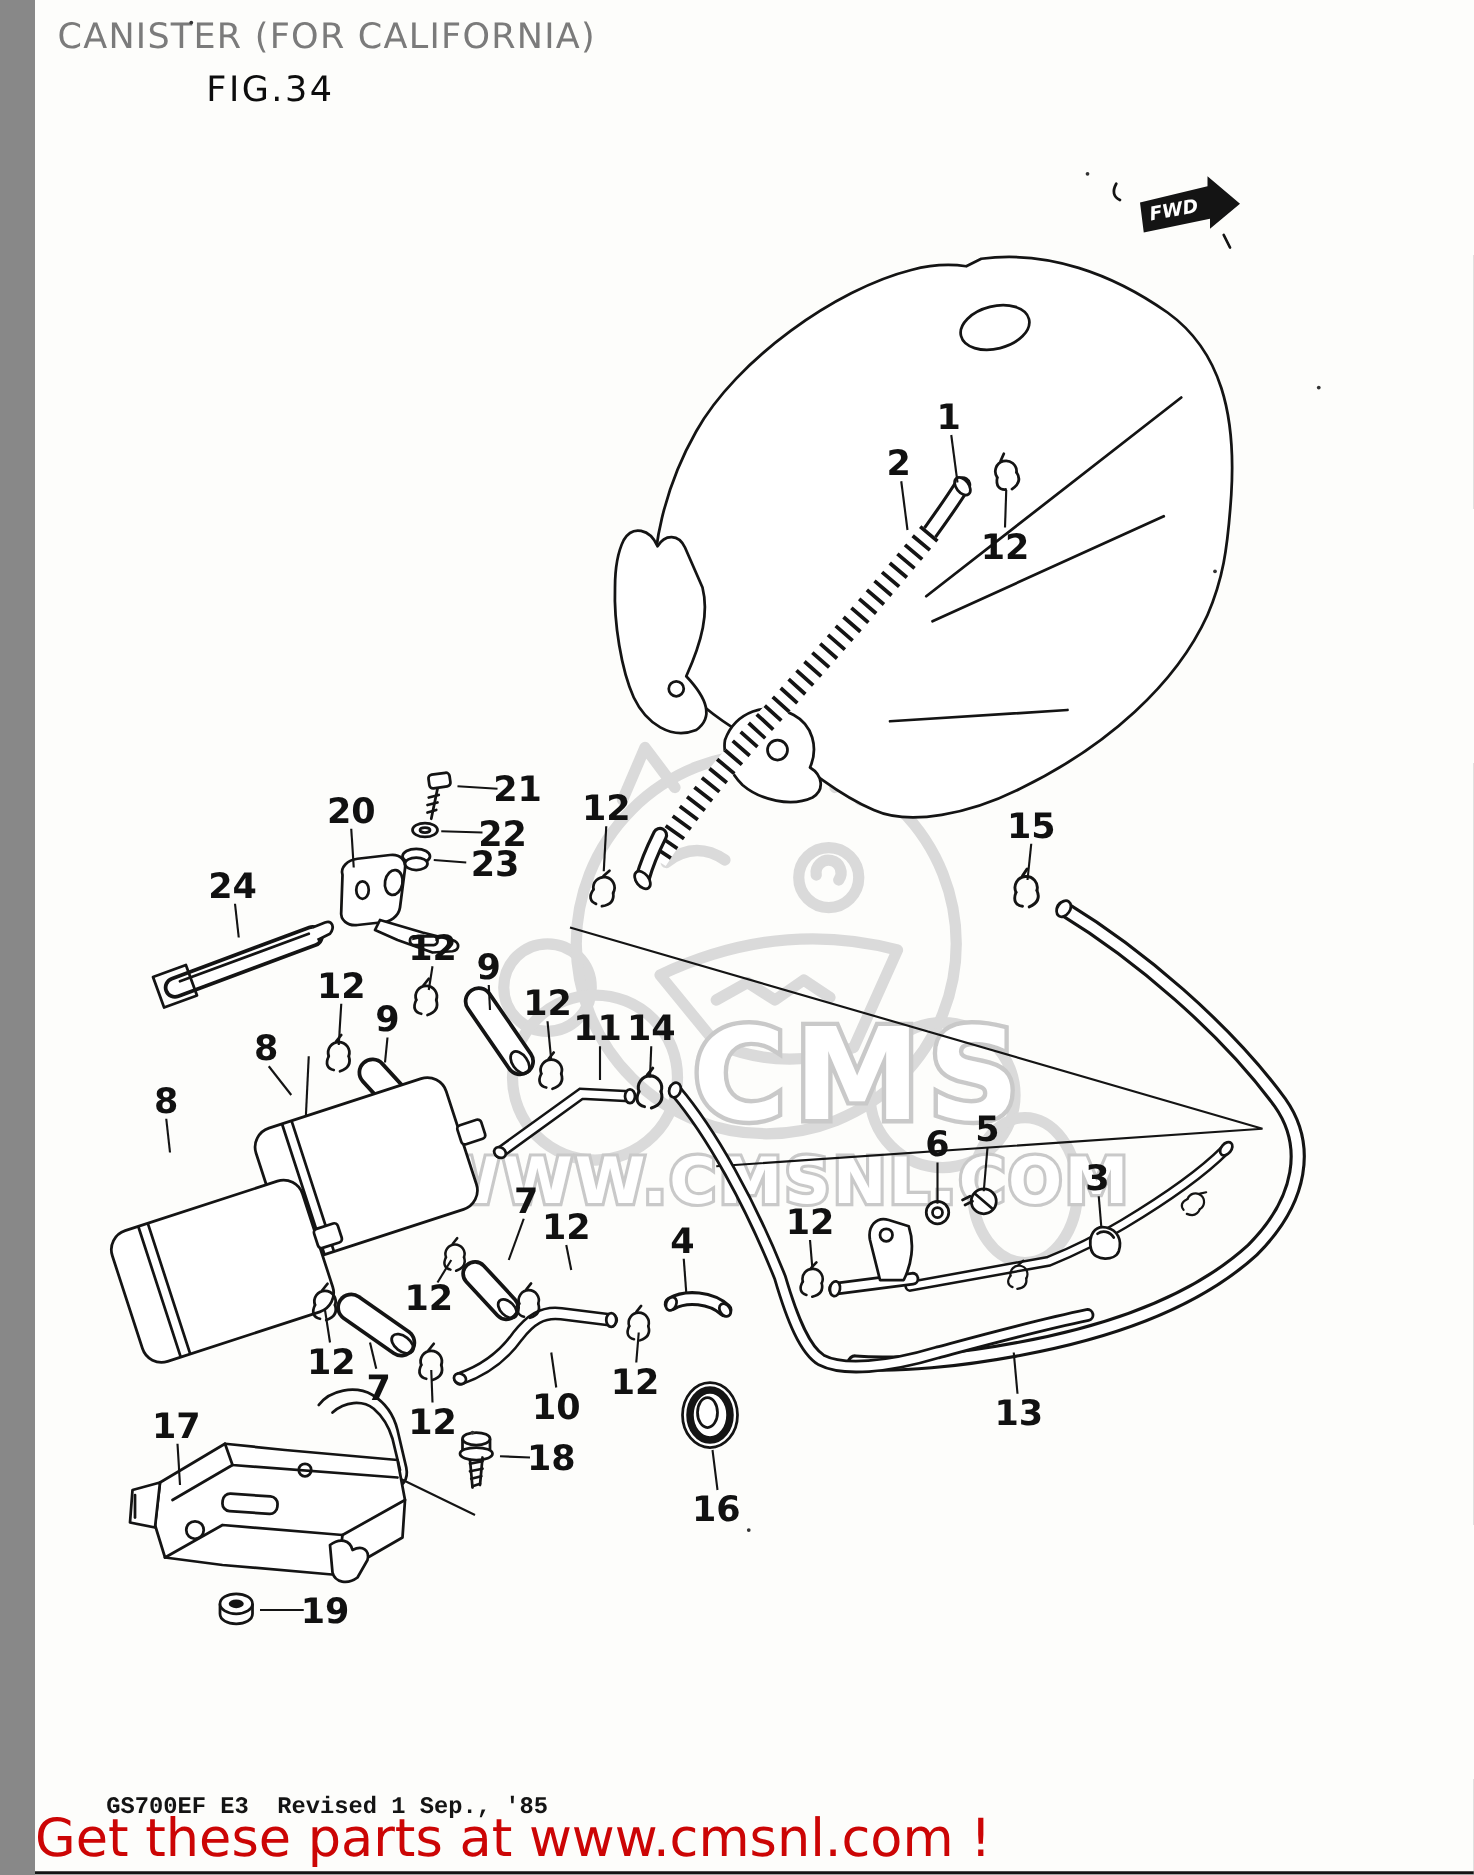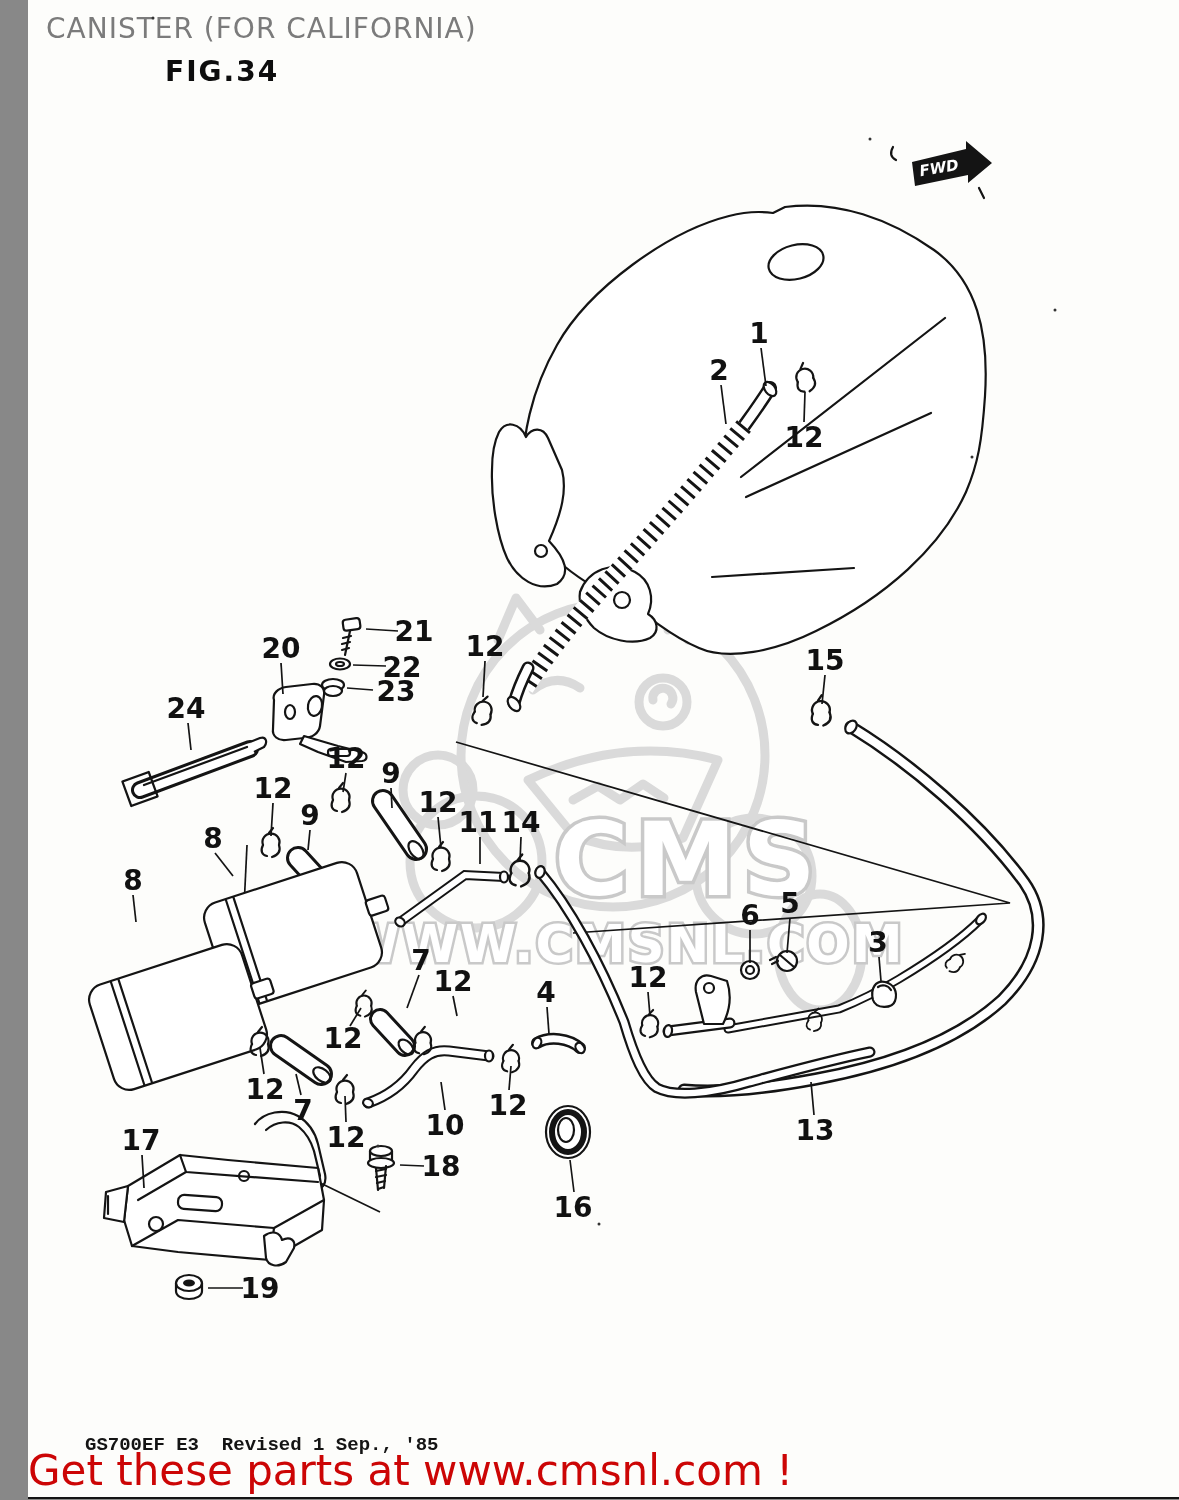--- a/index.html
+++ b/index.html
@@ -1,19 +1,19 @@
 <!DOCTYPE html>
 <html><head>
 <meta charset="utf-8">
 <style>
   html,body{margin:0;padding:0;background:#888;}
   .page{position:relative;width:1179px;height:1500px;background:#fdfdfb;overflow:hidden;
         font-family:"DejaVu Sans",sans-serif;margin-left:28px;}
   .title{position:absolute;left:18px;top:12px;font-size:28px;color:#7b7b7b;letter-spacing:1px;white-space:pre;}
-  .figlabel{position:absolute;left:137px;top:55px;font-size:28px;font-weight:bold;color:#0d0d0d;letter-spacing:2px;}
+  .figlabel{position:absolute;left:137px;top:55px;font-size:28px;font-weight:normal;color:#0d0d0d;letter-spacing:2px;}
   .footer-model{position:absolute;left:57px;top:1434px;font-family:"Liberation Mono","DejaVu Sans Mono",monospace;
         font-weight:bold;font-size:19px;color:#141414;white-space:pre;}
   .footer-banner{position:absolute;left:0;right:14px;top:1446px;
         font-size:42px;color:#cc0505;letter-spacing:0px;}
   svg{position:absolute;left:0;top:0;}
   .o{stroke:#141414;fill:none;stroke-width:2.2;stroke-linecap:round;stroke-linejoin:round;}
   .of{stroke:#141414;fill:#fff;stroke-width:2.2;stroke-linejoin:round;}
   .thin{stroke:#141414;fill:none;stroke-width:1.7;}
   .wm{stroke:#dadada;fill:none;stroke-width:9;stroke-linecap:round;stroke-linejoin:round;}
   .wmtext{fill:#ffffff;stroke:#c9c9c9;paint-order:stroke;font-weight:bold;}

